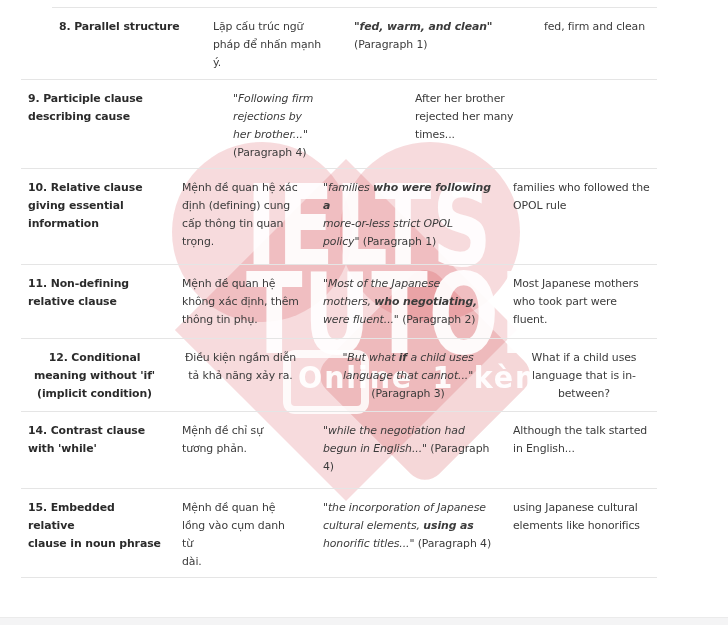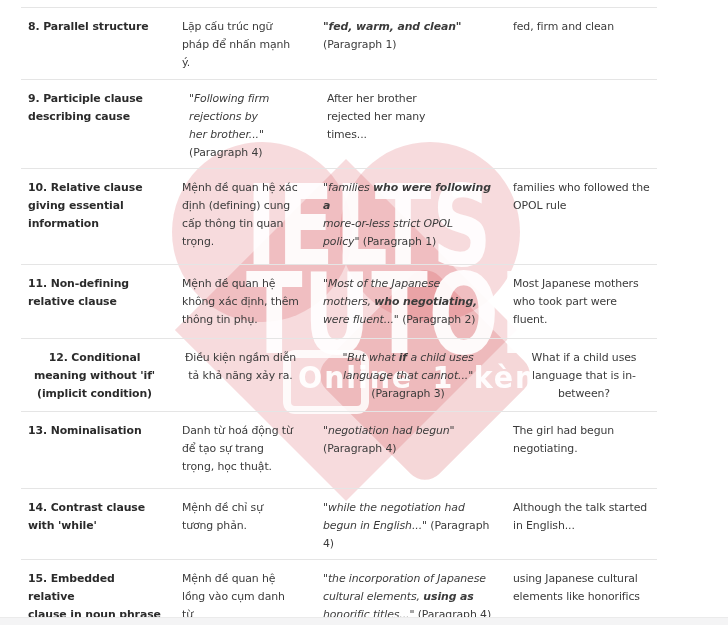--- a/index.html
+++ b/index.html
@@ -25,22 +25,22 @@
   .wm-frame { position:absolute; left:283px; top:350px; width:86px; height:64px;
               border:8px solid rgba(255,255,255,0.85); border-radius:12px; }
   .wm-tagline { position:absolute; left:298px; top:360px; font-size:30px; font-weight:700;
                 color:rgba(255,255,255,0.93); letter-spacing:2px; word-spacing:8px;
                 transform:scaleX(0.95); transform-origin:0 0; white-space:nowrap; }
 
   
   .grammar-table { position:absolute; left:21px; top:7px; width:636px; z-index:1;
                    border-bottom:1px solid #e5e5e5; }
   .row { display:grid; grid-template-columns:152px 134px 186px 164px; border-top:1px solid #e5e5e5; }
-  .row:nth-of-type(1) { min-height:72px; }
-  .row:nth-of-type(2) { min-height:73px; }
+  .row:nth-of-type(1) { min-height:72px;margin-left:31px; }
+  .row:nth-of-type(2) { min-height:73px;gap:44px; }
   .row:nth-of-type(3) { min-height:96px; }
   .row:nth-of-type(4) { min-height:74px; }
   .row:nth-of-type(5) { min-height:73px;text-align:center; }
   .row:nth-of-type(6) { min-height:77px; }
   .row:nth-of-type(7) { min-height:70px; }
   .row:nth-of-type(8) { min-height:75px; }
   .cell { font-size:10.9px; line-height:18px; letter-spacing:-0.1px; color:#3b3b3b;
           padding:10px 12px 6px 7px; white-space:pre-line; }
   .c1 { font-weight:700; color:#2b2b2b; padding-left:7px; }
   .c2 { padding-left:9px; padding-right:8px; }
@@ -124,30 +124,20 @@
         <div class="cell c2">Điều kiện ngầm diễn
 tả khả năng xảy ra.</div>
         <div class="cell c3"><span class="seg-i">"But what </span><span class="seg-bi">if</span><span class="seg-i"> a child uses
 language that cannot..."</span><span class="seg-r">
 (Paragraph 3)</span></div>
         <div class="cell c4">What if a child uses
 language that is in-
 between?</div>
       </div>
       <div class="row">
-        <div class="cell c1">13. Nominalisation</div>
-        <div class="cell c2">Danh từ hoá động từ
-để tạo sự trang
-trọng, học thuật.</div>
-        <div class="cell c3"><span class="seg-i">"negotiation had begun"</span><span class="seg-r">
-(Paragraph 4)</span></div>
-        <div class="cell c4">The girl had begun
-negotiating.</div>
-      </div>
-      <div class="row">
         <div class="cell c1">14. Contrast clause
 with 'while'</div>
         <div class="cell c2">Mệnh đề chỉ sự
 tương phản.</div>
         <div class="cell c3"><span class="seg-i">"while the negotiation had
 begun in English..."</span><span class="seg-r"> (Paragraph
 4)</span></div>
         <div class="cell c4">Although the talk started
 in English...</div>
       </div>

